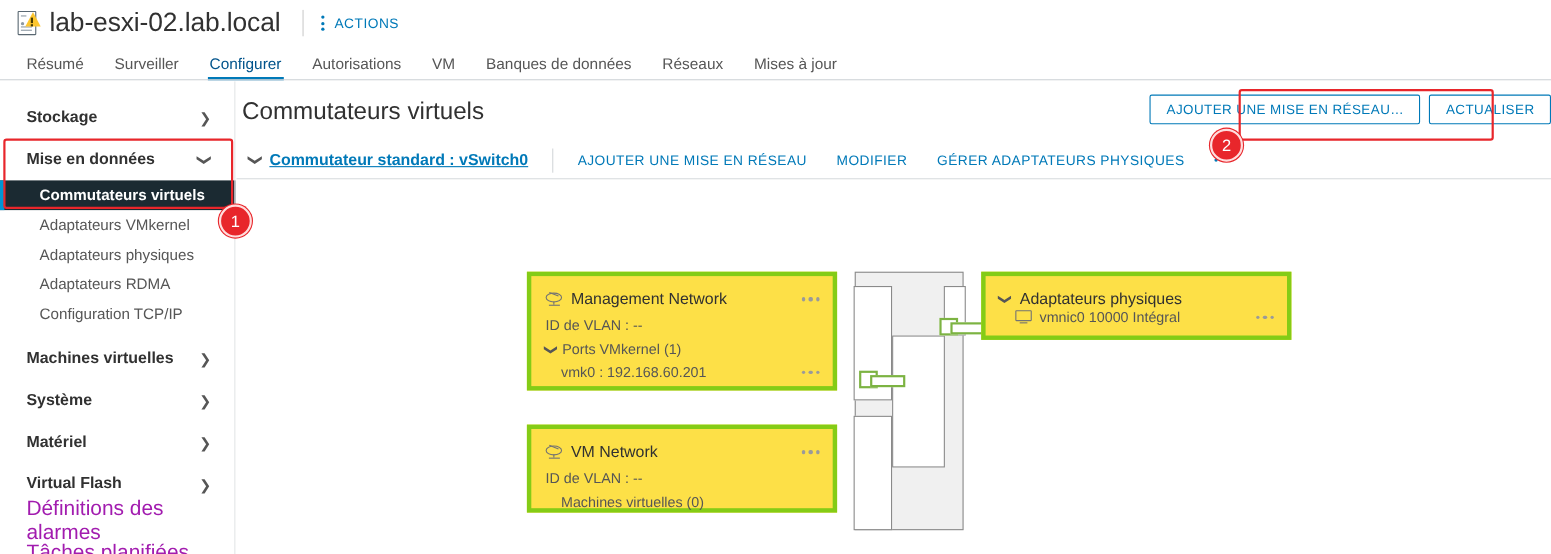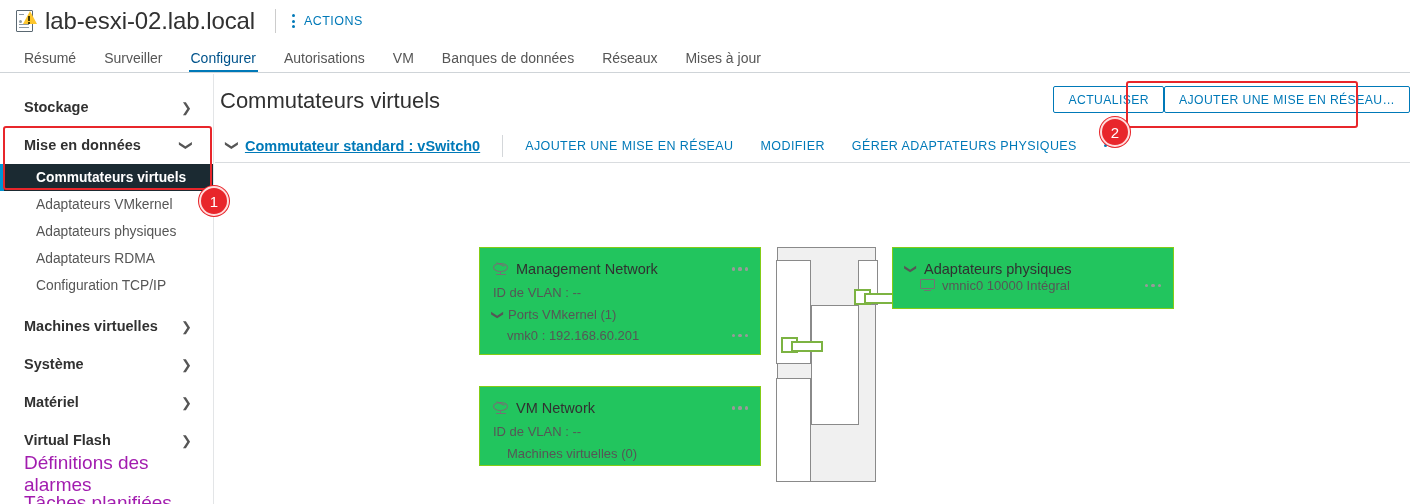--- a/index.html
+++ b/index.html
@@ -109,21 +109,21 @@
   #btn-refresh { margin-left:8px; }
   .anno-box2 {
     position:absolute; left:1126px; top:81px; width:232px; height:47px;
     border:2.5px solid #e8262b; border-radius:3px; pointer-events:none; z-index:6;
   }
 
   
   .topo { position:absolute; left:0; top:89px; width:1195px; height:341px; }
 
   .card {
-    position:absolute; background:#22c55e; border:1px solid #84cc16;
+    position:absolute; background:#fde047; border:4px solid #84cc16;
   }
   .card-row { display:flex; align-items:center; }
   .card-title { font-size:14.5px; color:#313131; }
   .vlan { font-size:13px; color:#565656; }
   .sub-item { font-size:13px; color:#565656; }
   .dots { display:flex; gap:3.2px; cursor:pointer; }
   .dots i { width:3.2px; height:3.2px; background:#9a9a9a; border-radius:50%; display:block; }
 
   .pg-icon { width:15px; height:15px; position:relative; flex:0 0 auto; }
   .pg-icon .oval {
@@ -253,22 +253,22 @@
     </div>
     <div class="side-flat">
       <span>Tâches planifiées</span>
     </div>
   </div>
 
   <div class="main">
     <div class="main-title">Commutateurs virtuels</div>
 
     <div class="tr-btns">
+      <div class="cbtn" id="btn-add">AJOUTER UNE MISE EN RÉSEAU…</div>
       <div class="cbtn" id="btn-refresh">ACTUALISER</div>
-      <div class="cbtn" id="btn-add">AJOUTER UNE MISE EN RÉSEAU…</div>
     </div>
 
     <div class="subbar">
       <span class="sub-chev" style="display: inline-block; transform: rotate(90deg);">❯</span>
       <span class="sw-link">Commutateur standard : vSwitch0</span>
       <span class="sub-sep"></span>
       <span class="sub-act">AJOUTER UNE MISE EN RÉSEAU</span>
       <span class="sub-act">MODIFIER</span>
       <span class="sub-act">GÉRER ADAPTATEURS PHYSIQUES</span>
       <span class="kebab-h">

